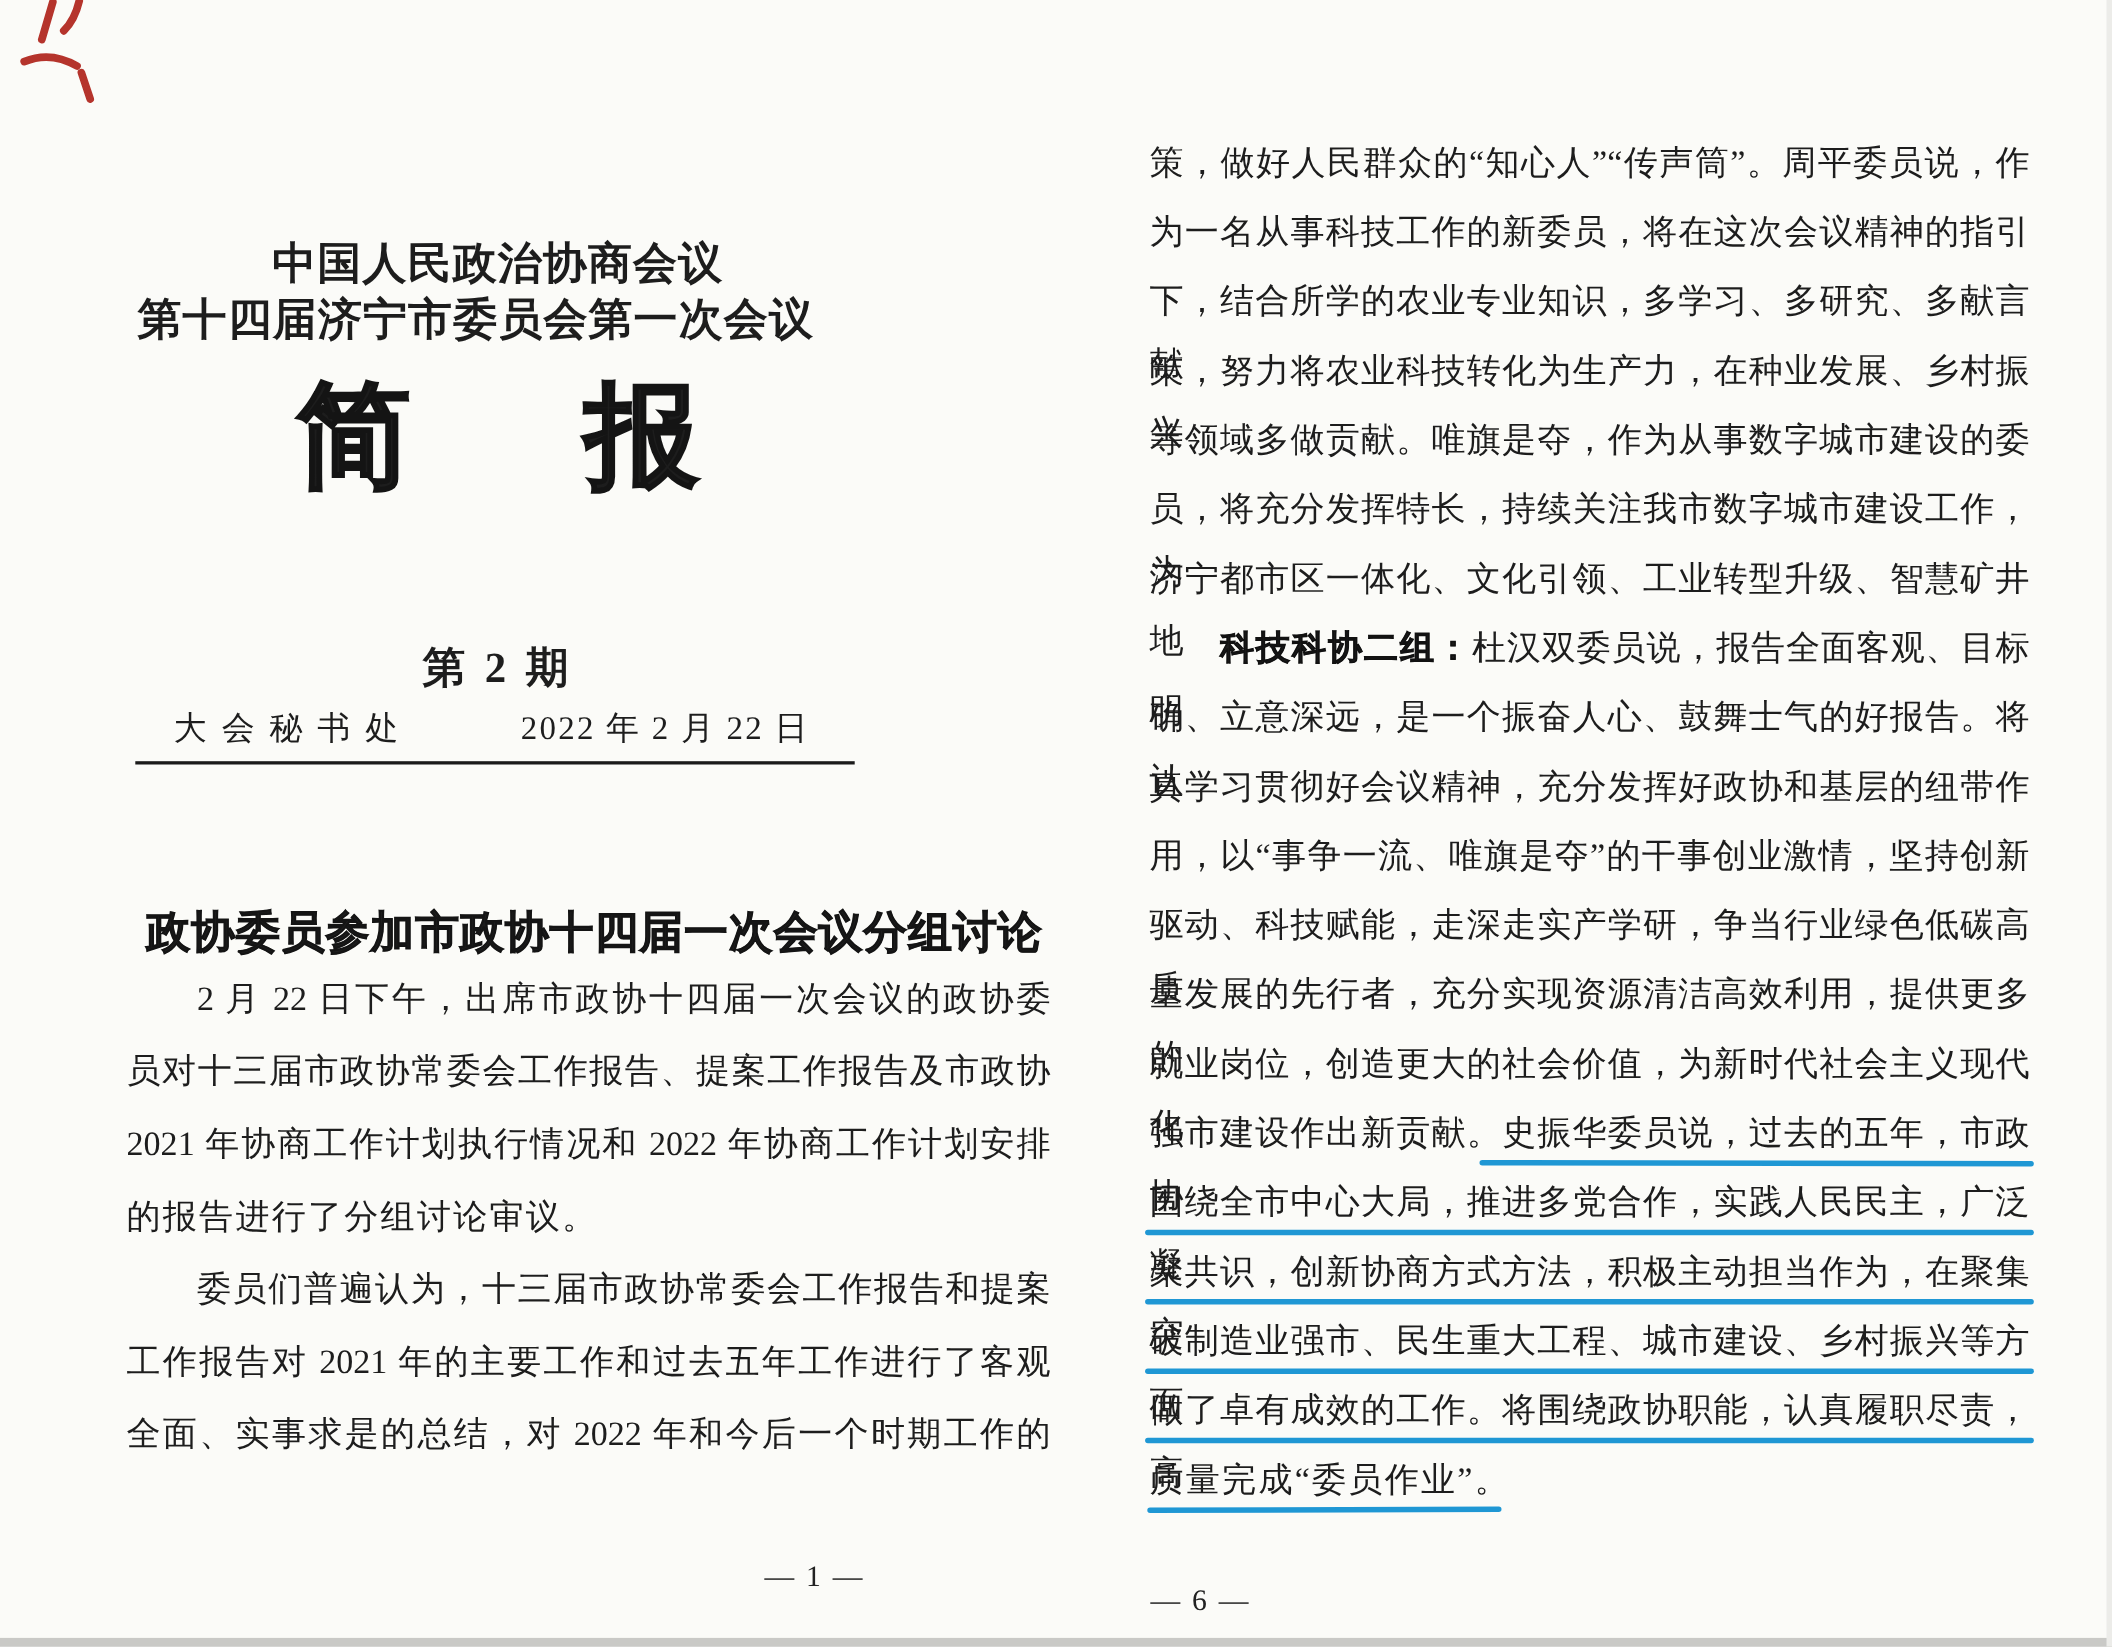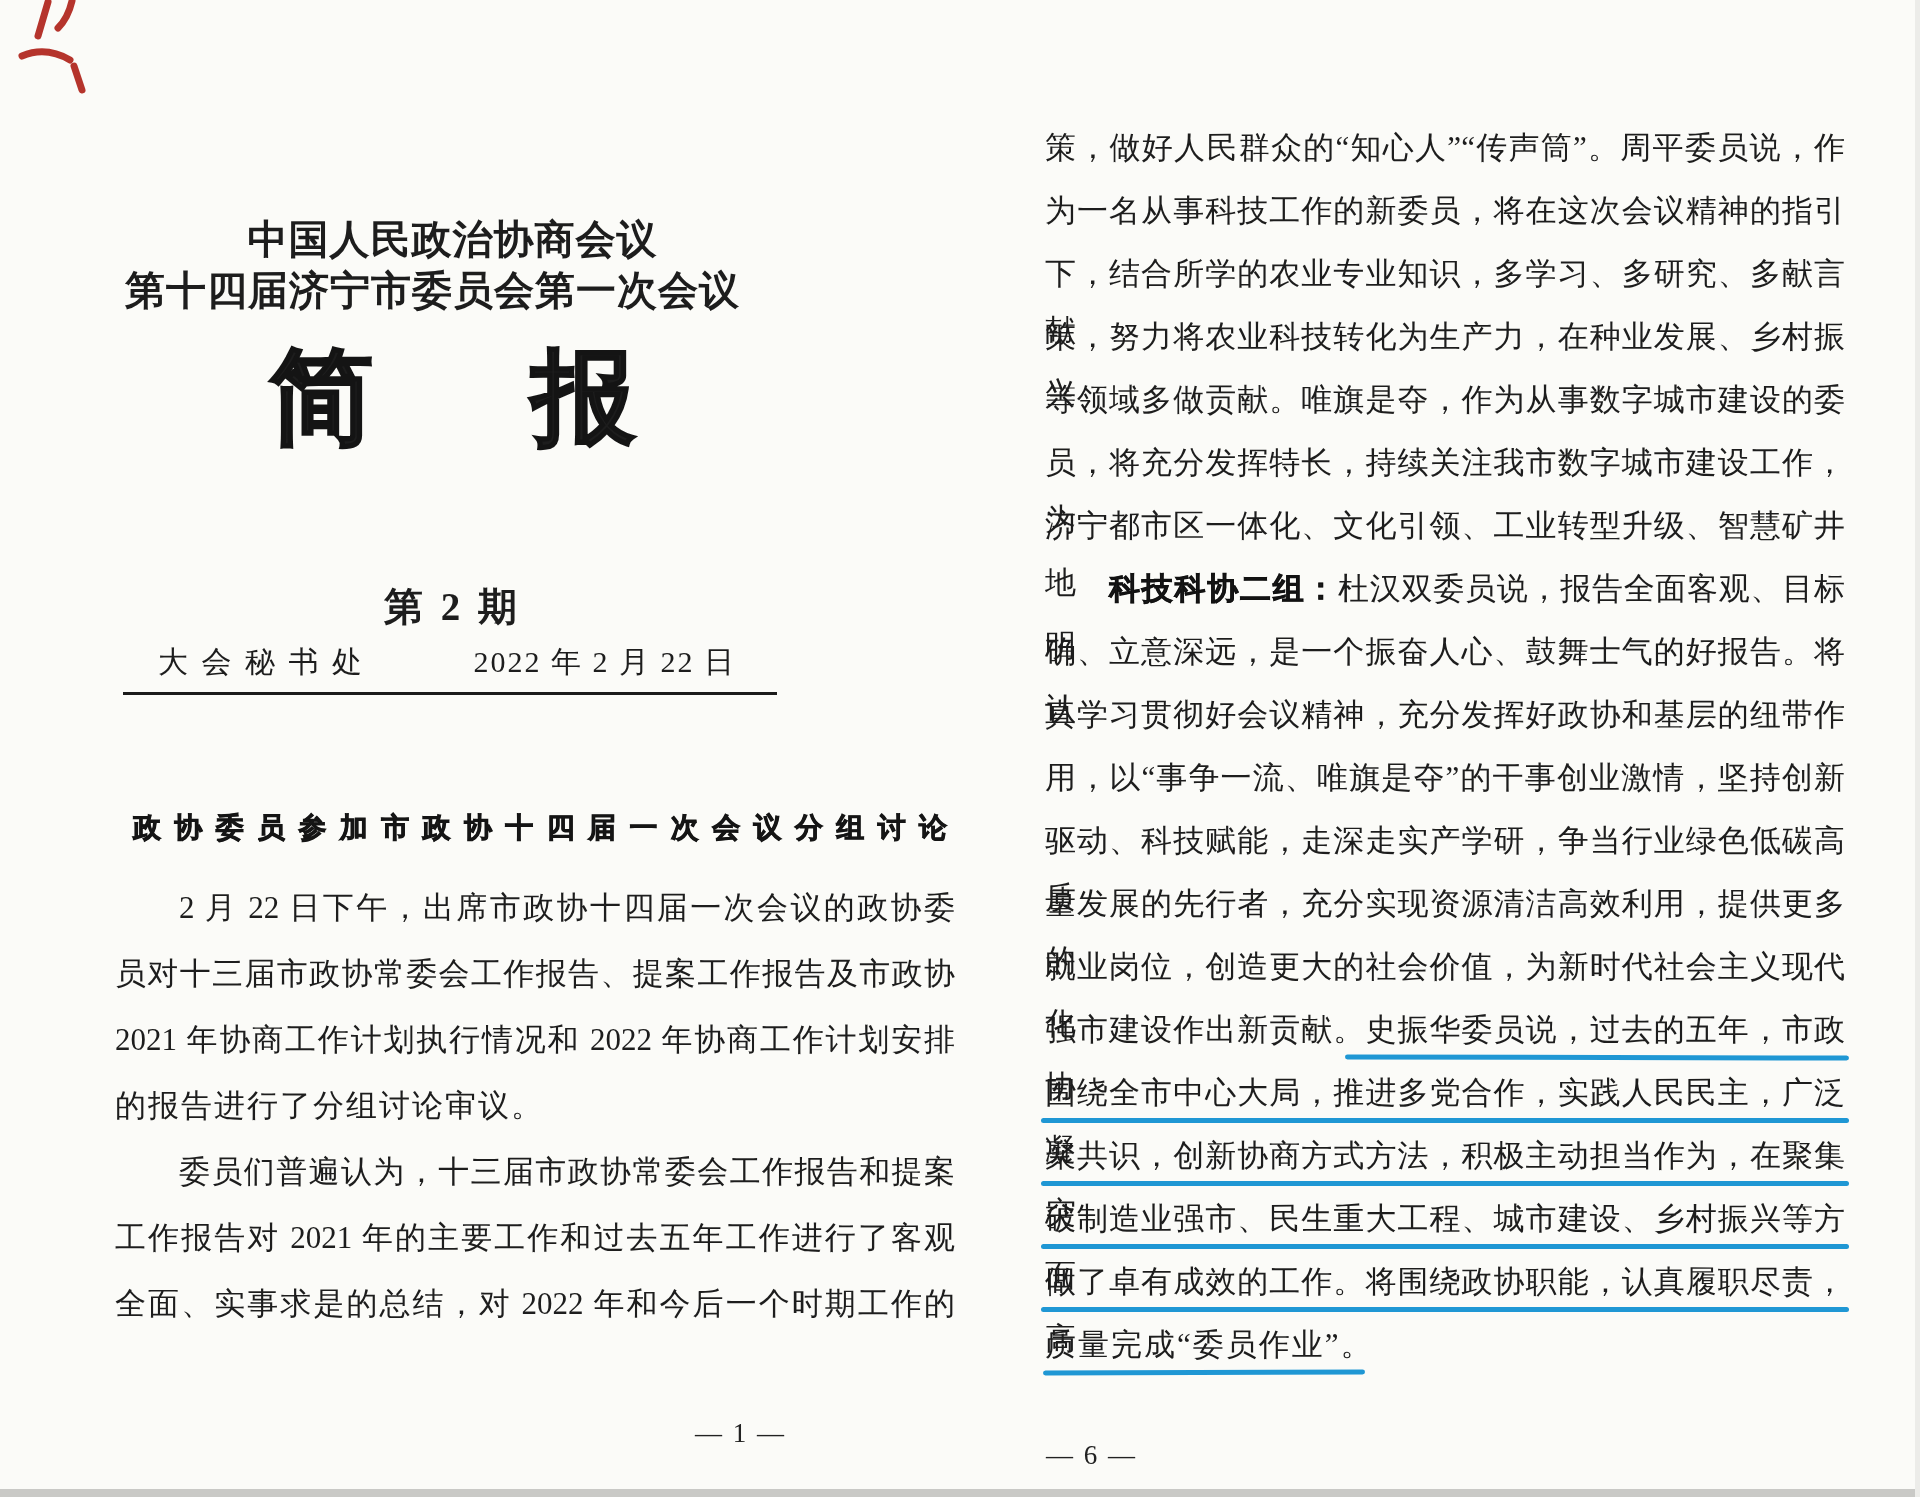--- a/index.html
+++ b/index.html
@@ -20,22 +20,22 @@
     display:flex;justify-content:center;gap:158px;
     font-size:104px;font-weight:900;line-height:112px;
     -webkit-text-stroke:2px #141414;
   }
   #issue{position:absolute;left:125px;top:580px;width:655px;text-align:center;
     font-size:39px;font-weight:700;letter-spacing:4px;}
   #secretariat{position:absolute;left:158px;top:642px;font-size:30px;letter-spacing:3px;}
   #issue-date{position:absolute;right:1184px;top:642px;font-size:30px;letter-spacing:2px;}
   #rule{position:absolute;left:123px;top:692px;width:654px;height:3px;background:#1b1b1b;}
   #headline{
-    position:absolute;left:133px;top:804px;width:814px;
-    font-size:28px;font-weight:700;line-height:48px;
+    position:absolute;left:133px;top:824px;width:814px;
+    font-size:40px;font-weight:700;line-height:48px;
     text-align:justify;text-align-last:justify;
     -webkit-text-stroke:0.8px #141414;
   }
   
   .col{position:absolute;font-size:31px;}
   #left-body{left:115px;top:878px;width:840px;}
   #right-body{left:1045px;top:119px;width:800px;}
   .ln{position:relative;height:66px;line-height:60px;
       text-align:left;letter-spacing:2px;white-space:nowrap;}
   #right-body .ln{height:63px;line-height:57px;}

